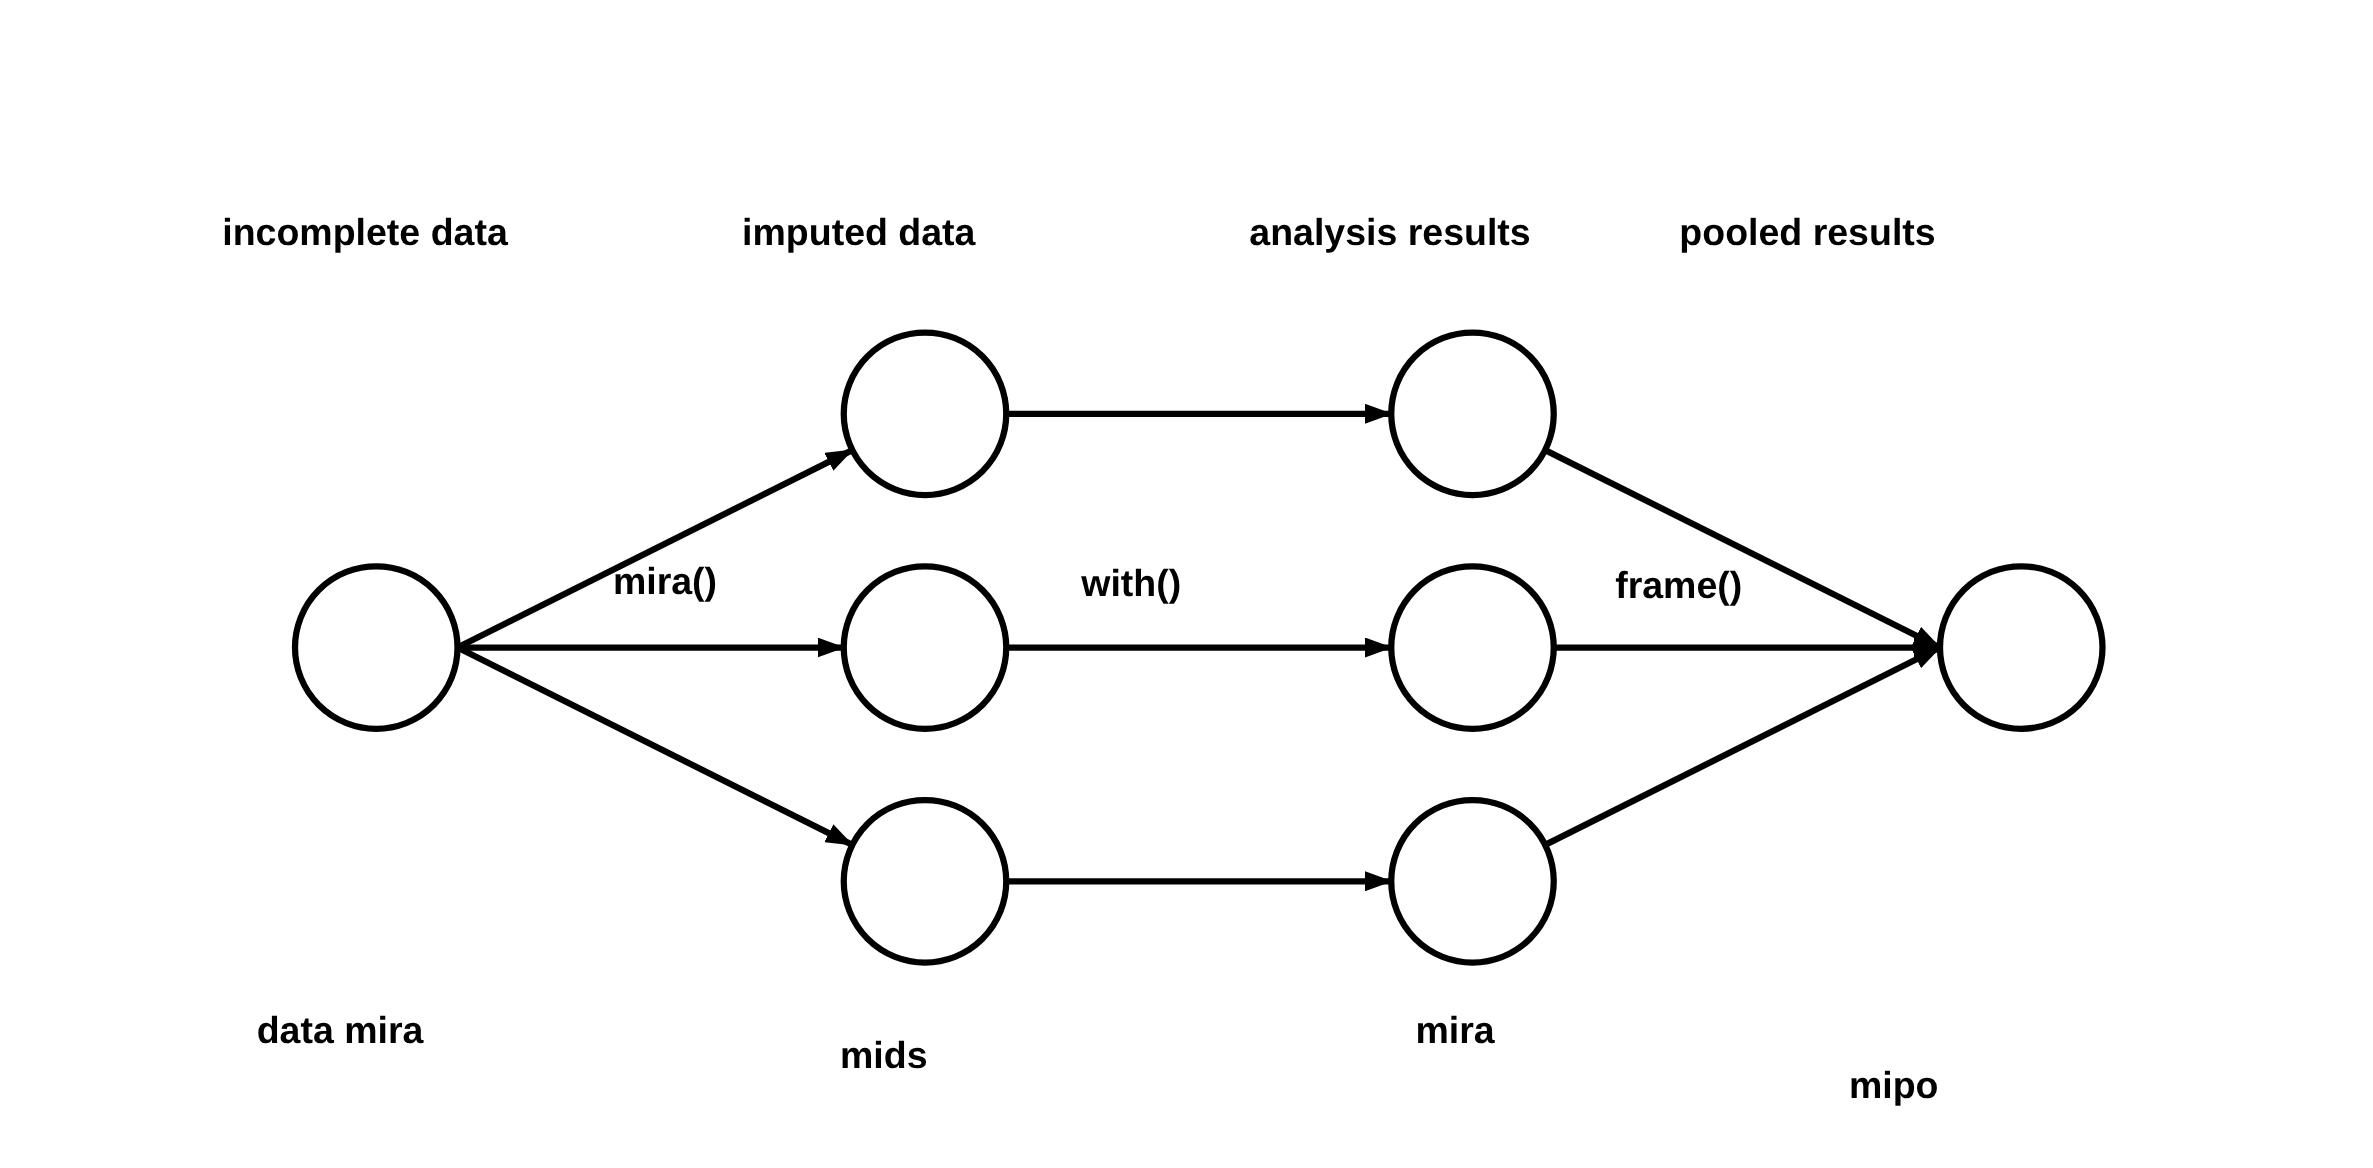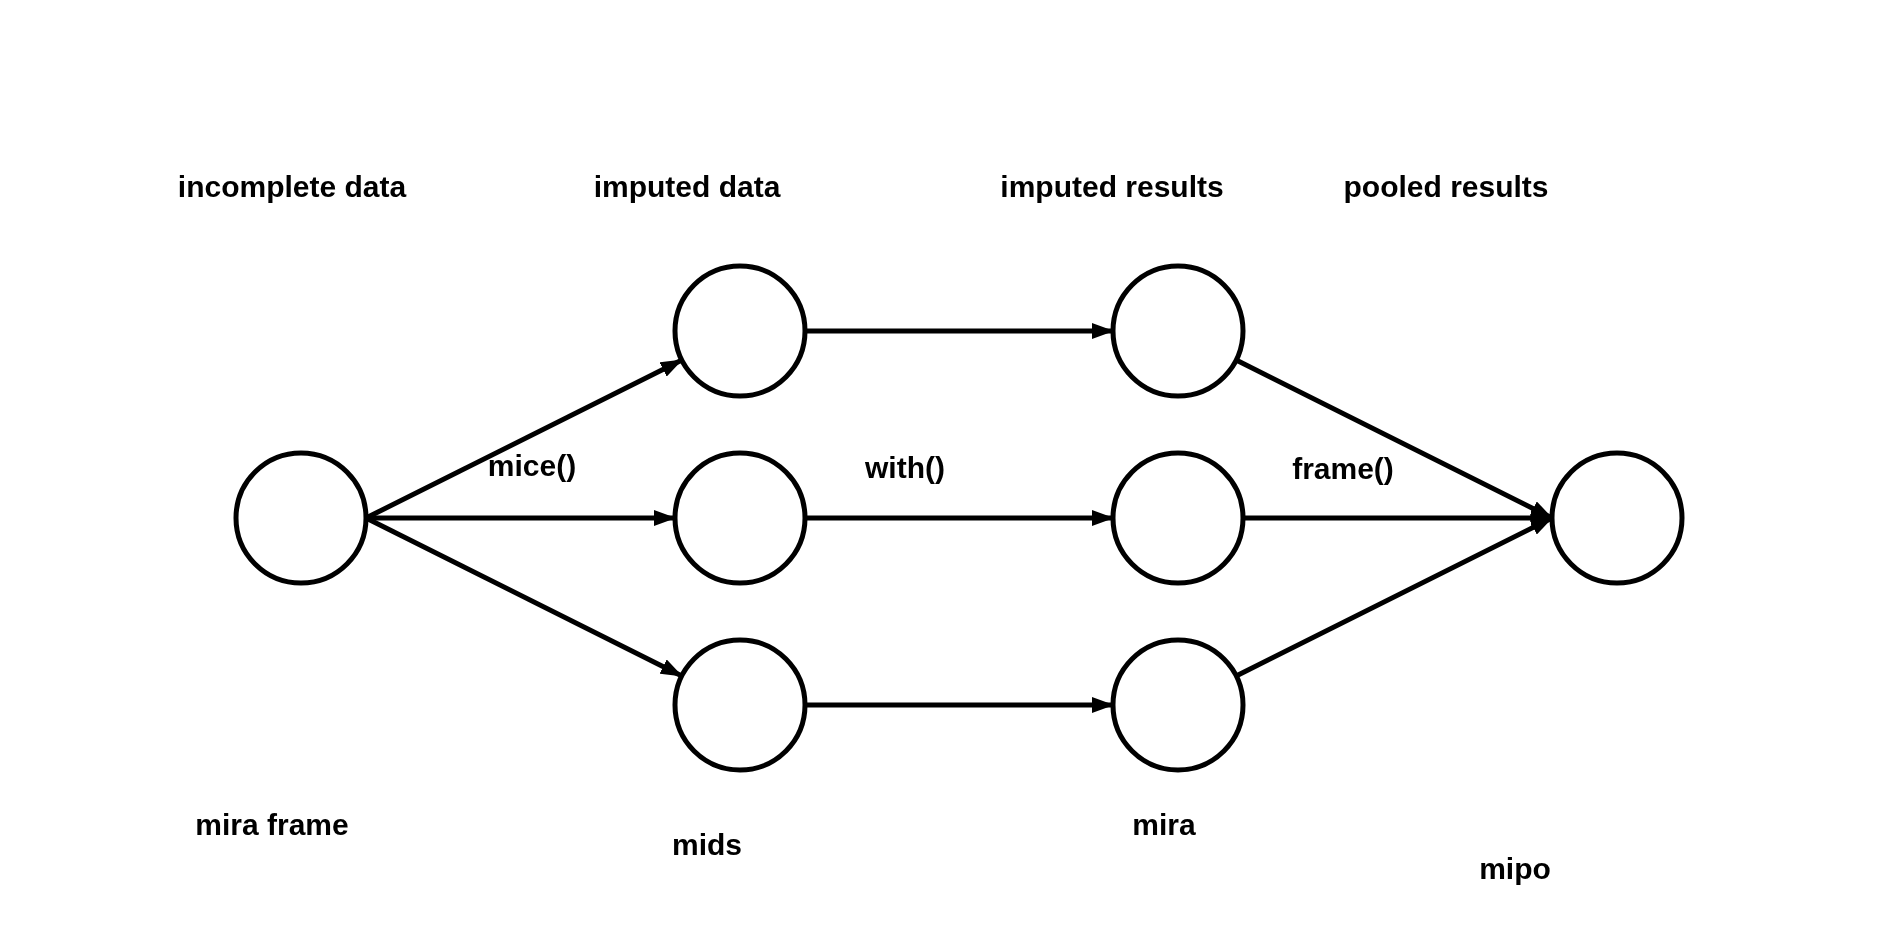--- a/index.html
+++ b/index.html
@@ -55,24 +55,24 @@
       <line x1="805" y1="331" x2="1113" y2="331" stroke="#000000" stroke-width="5" marker-end="url(#arrowhead)"></line>
       <line x1="805" y1="518" x2="1113" y2="518" stroke="#000000" stroke-width="5" marker-end="url(#arrowhead)"></line>
       <line x1="805" y1="705" x2="1113" y2="705" stroke="#000000" stroke-width="5" marker-end="url(#arrowhead)"></line>
       <line x1="1236.1377674149944" y1="360.06888370749726" x2="1552" y2="518" stroke="#000000" stroke-width="5" marker-end="url(#arrowhead)"></line>
       <line x1="1243" y1="518" x2="1552" y2="518" stroke="#000000" stroke-width="5" marker-end="url(#arrowhead)"></line>
       <line x1="1236.1377674149944" y1="675.9311162925028" x2="1552" y2="518" stroke="#000000" stroke-width="5" marker-end="url(#arrowhead)"></line>
     </svg>
 
   <div class="lbl stage" style="left: 292px; top: 187px; font-size: 30px;">incomplete data</div>
   <div class="lbl stage" style="left: 687px; top: 187px; font-size: 30px;">imputed data</div>
-  <div class="lbl stage" style="left: 1112px; top: 187px; font-size: 30px;">imputed results</div>
+  <div class="lbl stage" style="left: 1112px; top: 187px; font-size: 30px;">analysis results</div>
   <div class="lbl stage" style="left: 1446px; top: 187px; font-size: 30px;">pooled results</div>
 
-  <div class="lbl func" style="left: 532px; top: 466px; font-size: 30px;">mice()</div>
+  <div class="lbl func" style="left: 532px; top: 466px; font-size: 30px;">mira()</div>
   <div class="lbl func" style="left: 905px; top: 468px; font-size: 30px;">with()</div>
   <div class="lbl func" style="left: 1343px; top: 469px; font-size: 30px;">frame()</div>
 
-  <div class="lbl class" style="left: 272px; top: 825px; font-size: 30px;">mira frame</div>
+  <div class="lbl class" style="left: 272px; top: 825px; font-size: 30px;">data mira</div>
   <div class="lbl class" style="left: 707px; top: 825px; font-size: 30px; margin-top: 20px;">mids</div>
   <div class="lbl class" style="left: 1148px; top: 825px; font-size: 30px; margin-left: 16px;">mira</div>
   <div class="lbl class" style="left: 1483px; top: 869px; font-size: 30px; margin-left: 32px;">mipo</div>
 </div>
 
 </body></html>

